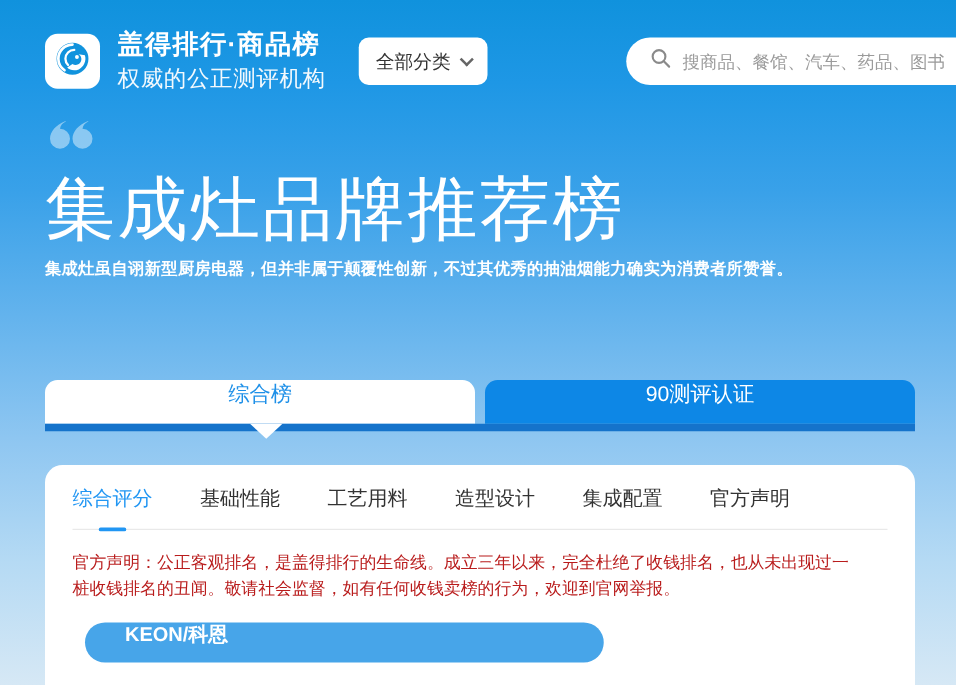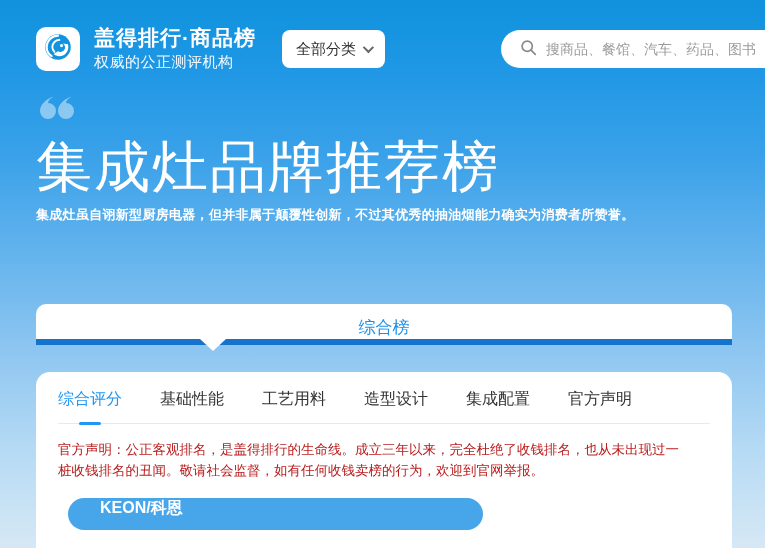--- a/index.html
+++ b/index.html
@@ -8,41 +8,41 @@
   .page {
     position:relative; width:765px; height:548px; overflow:hidden;
     background:linear-gradient(180deg,#1092dd 0%,#1e97e5 12%,#39a1e9 28%,#63b3ed 46%,#8ec6f1 64%,#b5daf4 82%,#d6e8f5 100%);
   }
 
   
   .header { position:absolute; top:27px; left:36px; right:0; height:44px; display:flex; align-items:center; }
   .logo { width:44px; height:44px; background:#fff; border-radius:10px; display:flex; align-items:center; justify-content:center; flex:0 0 auto; }
   .brand { margin-left:14px; color:#fff; }
   .brand-title { font-size:21px; font-weight:bold; letter-spacing:1px; line-height:24px; }
-  .brand-sub { font-size:15px; margin-top:3px; opacity:.95; letter-spacing:.5px; }
+  .brand-sub { font-size:18px; margin-top:3px; opacity:.95; letter-spacing:.5px; }
   .cat-btn { margin-left:26px; height:38px; padding:0 14px; background:#fff; border:none; border-radius:8px;
              display:flex; align-items:center; gap:7px; font-size:15px; color:#333; cursor:pointer;
              font-family:"Liberation Sans",sans-serif; }
   .chev { width:8px; height:8px; border-right:2px solid #666; border-bottom:2px solid #666;
           transform:rotate(45deg) translateY(-2px); }
   .search { position:absolute; left:465px; top:3px; width:330px; height:38px; background:#fff;
             border-radius:19px; display:flex; align-items:center; padding-left:19px; }
   .search input { border:none; outline:none; flex:1; font-size:14px; color:#333; margin-left:9px;
                   font-family:"Liberation Sans",sans-serif; background:transparent; }
   .search input::placeholder { color:#9b9b9b; }
 
   
   .quote { position:absolute; left:38px; top:94px; }
   .hero-title { position:absolute; left:36px; top:130px; color:#fff; font-size:56px; font-weight:normal; letter-spacing:2px; }
   .hero-desc { position:absolute; left:36px; top:201px; width:655px; color:#fff; font-size:13px;
                font-weight:bold; line-height:27px; letter-spacing:.3px; }
 
   
   .tabs { position:absolute; left:36px; top:304px; width:696px; height:35px; display:flex; gap:8px; }
-  .tab { flex:1; display:flex; align-items:flex-end; justify-content:center; font-size:17px;
+  .tab { flex:1; display:flex; align-items:flex-start; justify-content:center; font-size:17px;
          border-radius:10px 10px 0 0; cursor:pointer; }
   .tab-active { background:#fff; color:#1e90e8; }
   .tab-inactive { background:#0d87e6; color:#fff; }
   .tab-strip { position:absolute; left:36px; top:339px; width:696px; height:6px; background:#1573cb; }
   .tab-notch { position:absolute; left:200px; top:339px; width:0; height:0;
                border-left:13px solid transparent; border-right:13px solid transparent;
                border-top:12px solid #fff; }
 
   
   .panel { position:absolute; left:36px; top:372px; width:696px; height:176px; background:#fff;
@@ -102,20 +102,23 @@
       </g>
     </svg>
   </div>
   <div class="hero-title">集成灶品牌推荐榜</div>
   <div class="hero-desc">集成灶虽自诩新型厨房电器，但并非属于颠覆性创新，不过其优秀的抽油烟能力确实为消费者所赞誉。</div>
 
   <div class="tabs">
     <div class="tab tab-active">
       <span>综合榜</span>
     </div>
+    <div class="tab tab-inactive">
+      <span>90测评认证</span>
+    </div>
   </div>
   <div class="tab-strip"></div>
   <div class="tab-notch"></div>
 
   <div class="panel">
     <div class="subtabs">
       <div class="subtab active">综合评分</div>
       <div class="subtab">基础性能</div>
       <div class="subtab">工艺用料</div>
       <div class="subtab">造型设计</div>

